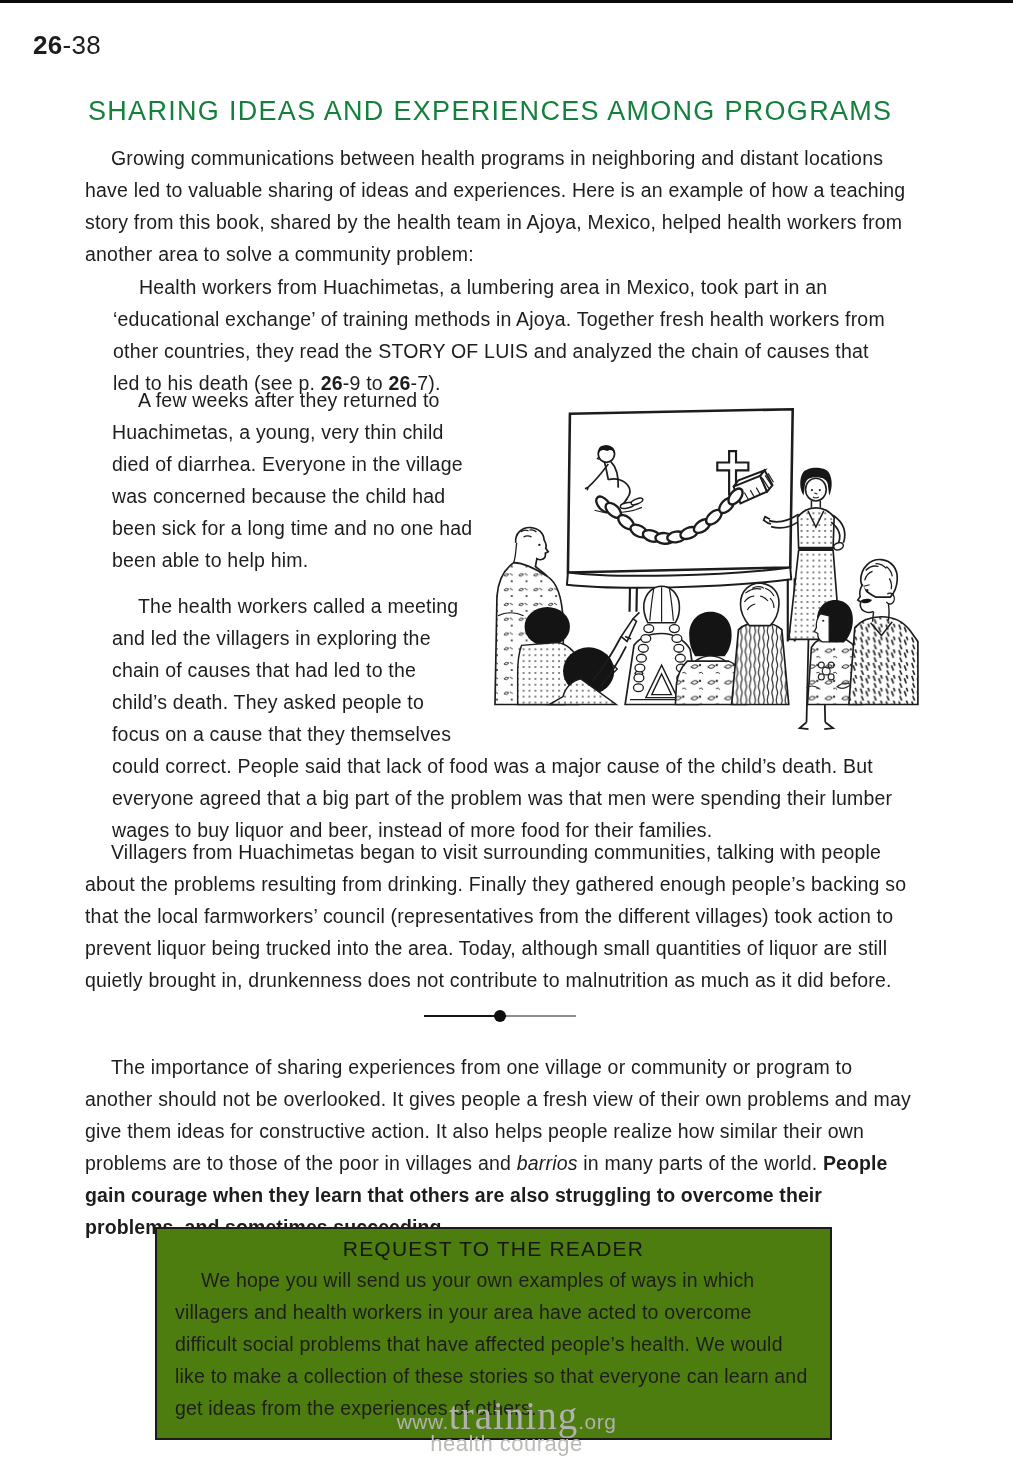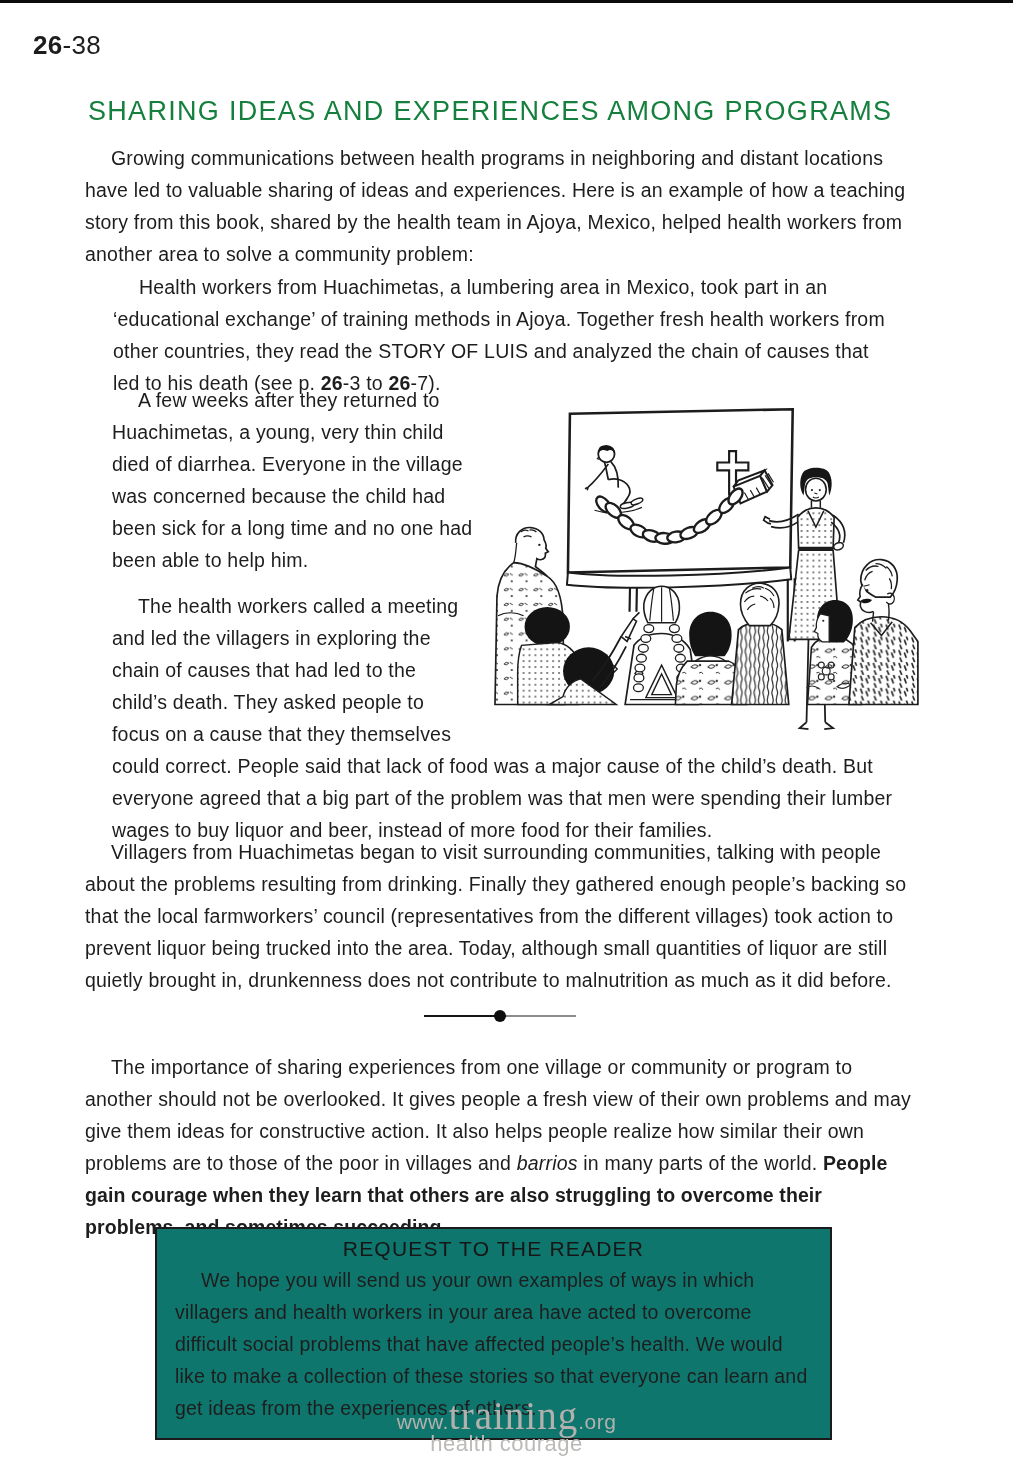--- a/index.html
+++ b/index.html
@@ -19,21 +19,21 @@
   .wrap-block p + p{margin-top:14px;}
   .par-villagers{position:absolute;left:85px;top:836px;width:835px;}
   .divider{position:absolute;left:424px;top:1015px;width:152px;height:2px;
            background:linear-gradient(to right,#141414 0%,#141414 48%,#8f8d8a 55%,#8f8d8a 100%);}
   .divider .dot{position:absolute;left:50%;top:50%;width:12px;height:12px;margin:-6px 0 0 -6px;
                 border-radius:50%;background:#0e0e0e;}
   .par-importance{position:absolute;left:85px;top:1051px;width:838px;}
   .par-importance .em{font-style:italic;}
   .par-importance .strong{font-weight:700;letter-spacing:0.1px;}
   .request-box{position:absolute;left:155px;top:1227px;width:677px;box-sizing:border-box;
-               border:2.5px solid #1b1b1b;padding:8px 18px 14px 18px;background:#0f766e;}
+               border:2.5px solid #1b1b1b;padding:8px 18px 14px 18px;background:#4d7c0f;}
   .request-box h2{margin:0 0 3px 0;text-align:center;font-size:21px;font-weight:400;
                   letter-spacing:1.2px;color:#161616;}
   .watermark{position:absolute;left:0;top:1393px;width:100%;text-align:center;
              color:#b3b1ae;user-select:none;}
   .wm-row1{white-space:nowrap;}
   .wm-www,.wm-org{font-size:21px;letter-spacing:0.5px;vertical-align:baseline;}
   .wm-name{font-family:"Liberation Serif",serif;font-size:39px;letter-spacing:1px;
            vertical-align:baseline;}
   .wm-tagline{font-size:22px;letter-spacing:0.5px;margin-top:-7px;color:#bcbab7;}
   svg .ln{fill:none;stroke:#1c1c1c;}
@@ -43,21 +43,21 @@
 
 <div class="page">
   <div class="scan-edge-top"></div>
 
   <div class="page-number"><b>26</b><span>-38</span></div>
 
   <h1 class="doc-title">SHARING IDEAS AND EXPERIENCES AMONG PROGRAMS</h1>
 
   <p class="body-par indent par-intro">Growing communications between health programs in neighboring and distant locations have led to valuable sharing of ideas and experiences. Here is an example of how a teaching story from this book, shared by the health team in Ajoya, Mexico, helped health workers from another area to solve a community problem:</p>
 
-  <p class="body-par indent par-exchange"><span>Health workers from Huachimetas, a lumbering area in Mexico, took part in an ‘educational exchange’ of training methods in Ajoya. Together fresh health workers from other countries, they read the STORY OF LUIS and analyzed the chain of causes that led to his death (see p. </span><b>26</b><span>-3 to </span><b>26</b><span>-7).</span></p>
+  <p class="body-par indent par-exchange"><span>Health workers from Huachimetas, a lumbering area in Mexico, took part in an ‘educational exchange’ of training methods in Ajoya. Together fresh health workers from other countries, they read the STORY OF LUIS and analyzed the chain of causes that led to his death (see p. </span><b>26</b><span>-9 to </span><b>26</b><span>-7).</span></p>
 
   <div class="wrap-block">
     <div class="illustration-float">
       <svg viewBox="0 0 440 352" width="434" height="347" xmlns="http://www.w3.org/2000/svg">
         <defs>
           <pattern id="dotfill" width="6" height="6" patternUnits="userSpaceOnUse">
               <rect width="6" height="6" fill="#fff"></rect>
               <circle cx="2" cy="2" r="0.9" fill="#4a4a4a"></circle>
             </pattern>
           <pattern id="floral1" width="15" height="15" patternUnits="userSpaceOnUse">

